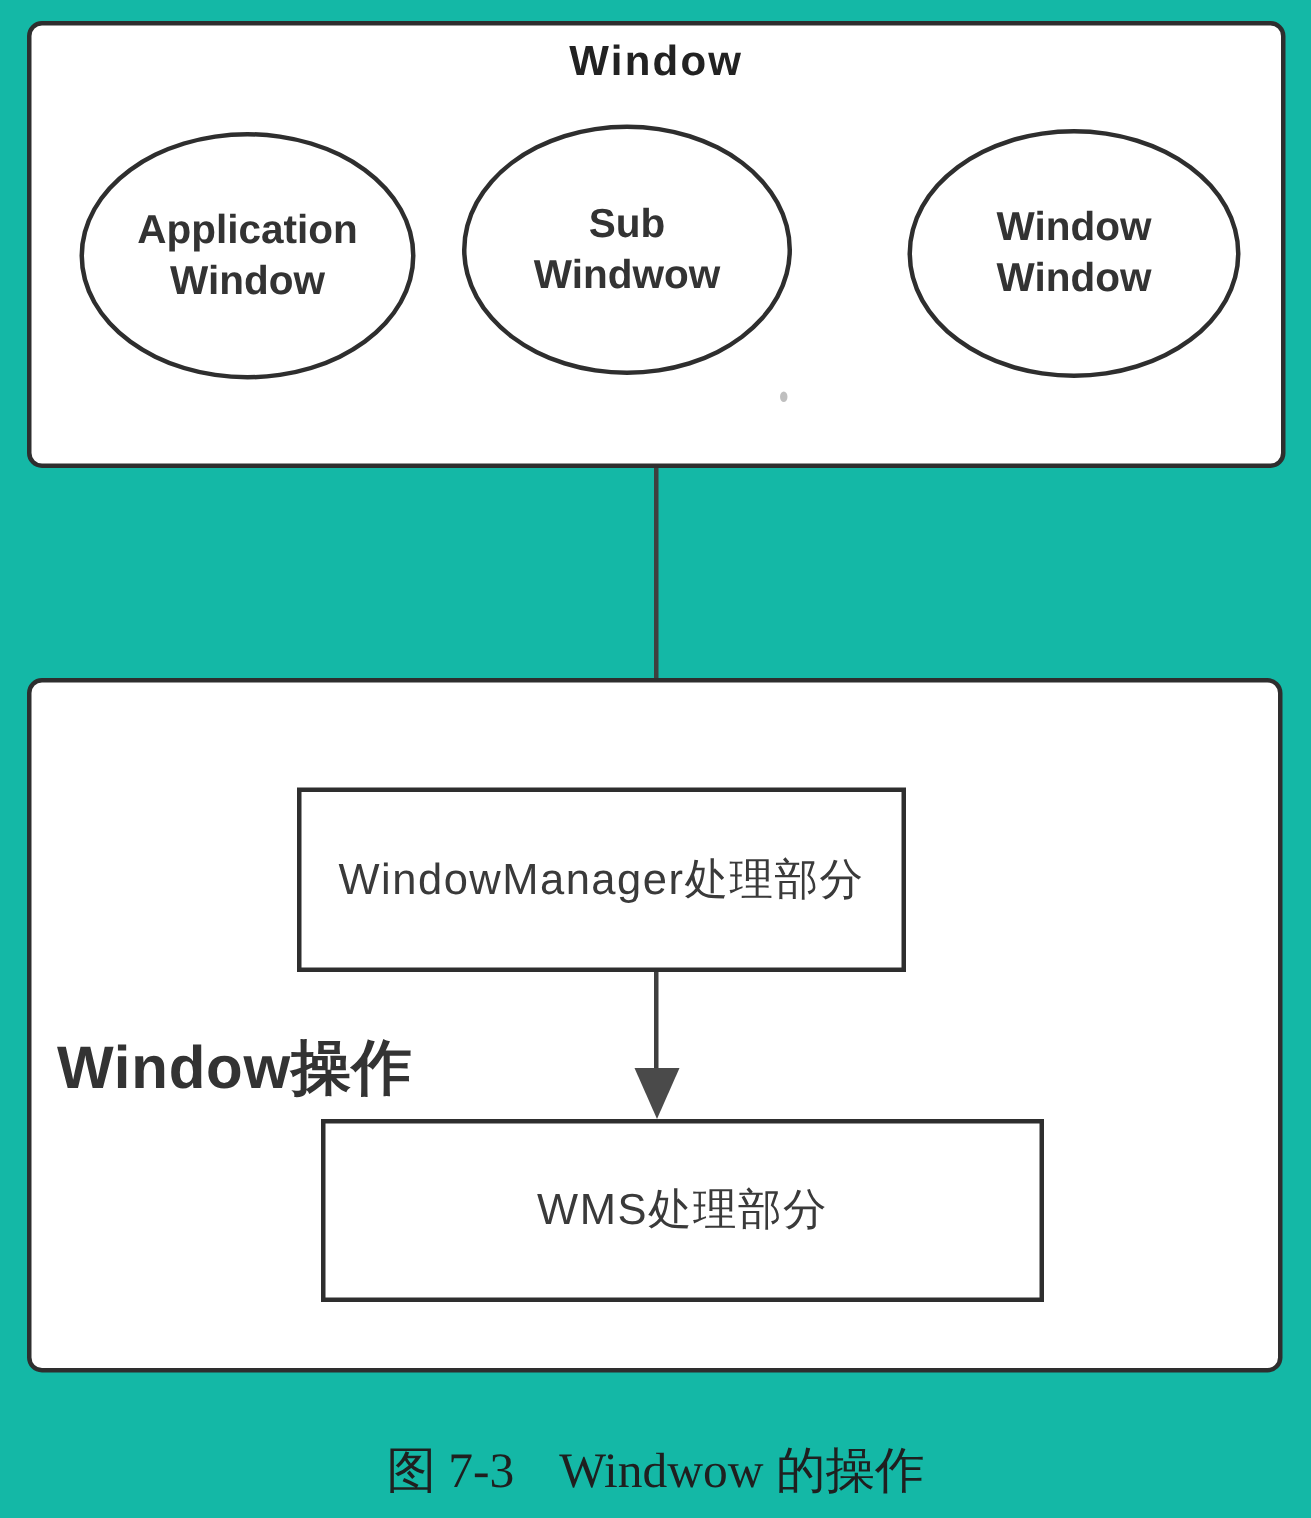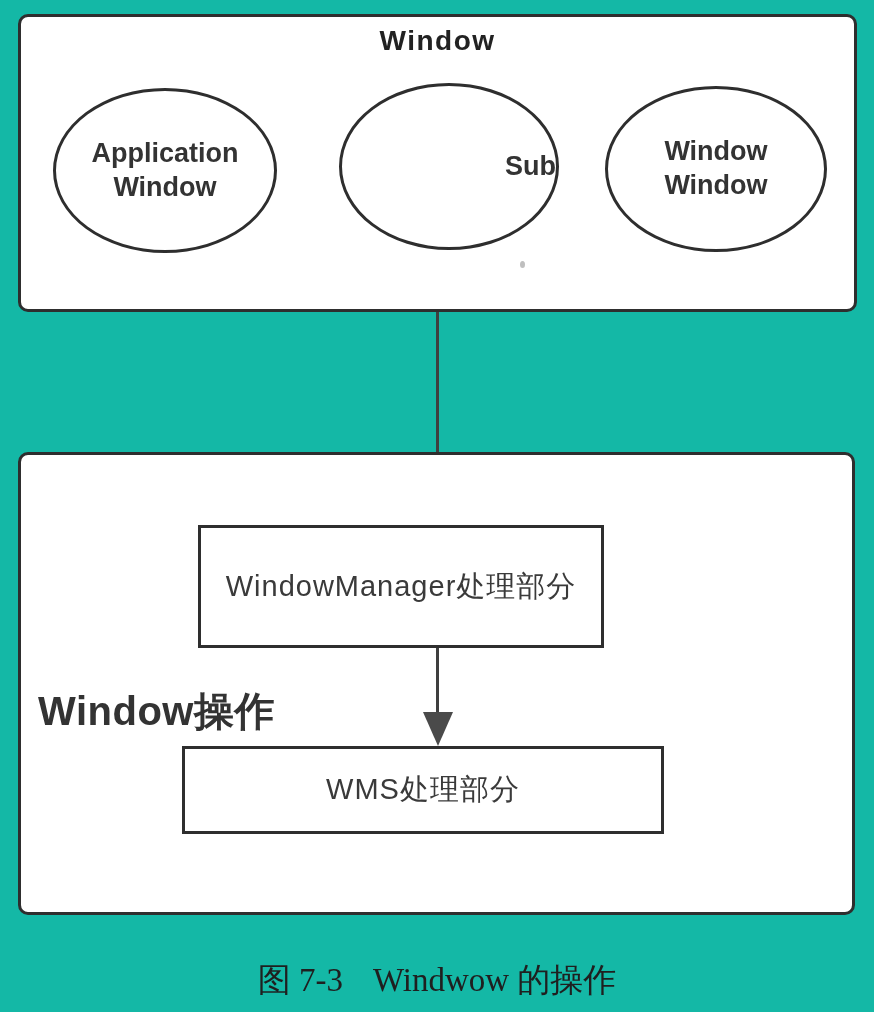--- a/index.html
+++ b/index.html
@@ -42,37 +42,37 @@
     border: 3px solid #2e2e2e;
     border-radius: 50%;
     background: #ffffff;
     box-sizing: border-box;
     display: flex;
     align-items: center;
     justify-content: center;
     text-align: center;
   }
   .ellipse-1 { left: 53px;  top: 88px; width: 224px; height: 165px; }
-  .ellipse-2 { left: 339px; top: 83px; width: 220px; height: 167px; justify-content: flex-end; }
+  .ellipse-2 { left: 308px; top: 83px; width: 220px; height: 167px; }
   .ellipse-3 { left: 605px; top: 86px; width: 222px; height: 166px; }
   .ellipse-label { font-size: 27px; line-height: 1.25; color: #333333; }
   .lbl-line { display: block; font-weight: bold; }
   
   .process-box {
     position: absolute;
     border: 3px solid #2e2e2e;
     background: #ffffff;
     box-sizing: border-box;
     display: flex;
     align-items: center;
     justify-content: center;
     text-align: center;
   }
   .wm-box  { left: 198px; top: 525px; width: 406px; height: 123px; }
-  .wms-box { left: 182px; top: 746px; width: 482px; height: 88px; }
+  .wms-box { left: 214px; top: 746px; width: 482px; height: 122px; }
   .process-label {
     font-size: 29px;
     letter-spacing: 1px;
     color: #3a3a3a;
   }
   
   .arrow-shaft {
     position: absolute;
     width: 3px;
     background: #3f3f3f;
@@ -133,20 +133,21 @@
   <div class="ellipse ellipse-1">
     <div class="ellipse-label">
       <span class="lbl-line">Application</span>
       <span class="lbl-line">Window</span>
     </div>
   </div>
 
   <div class="ellipse ellipse-2">
     <div class="ellipse-label">
       <span class="lbl-line">Sub</span>
+      <span class="lbl-line">Windwow</span>
     </div>
   </div>
 
   <div class="ellipse ellipse-3">
     <div class="ellipse-label">
       <span class="lbl-line">Window</span>
       <span class="lbl-line">Window</span>
     </div>
   </div>
 

